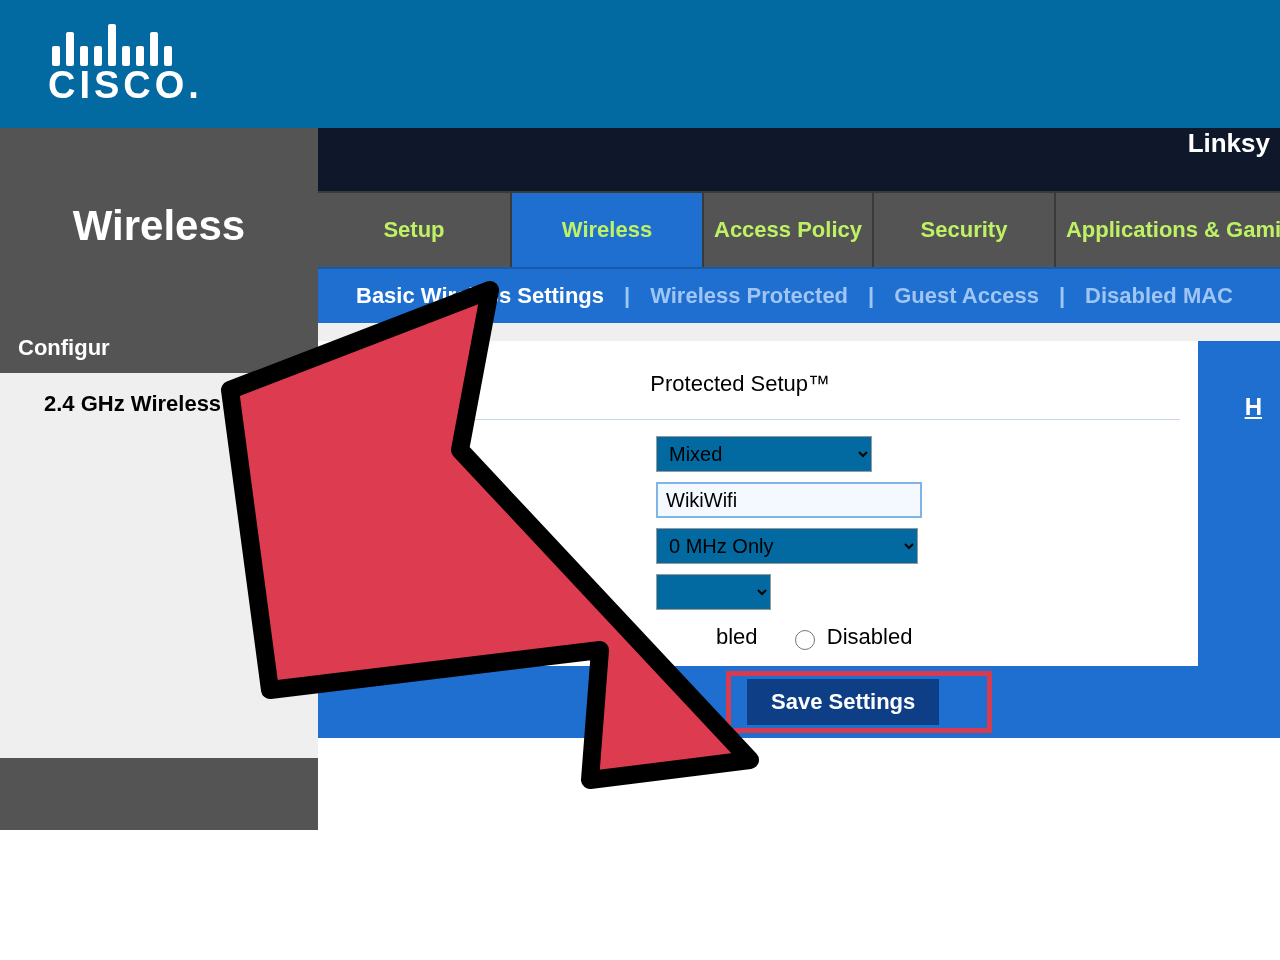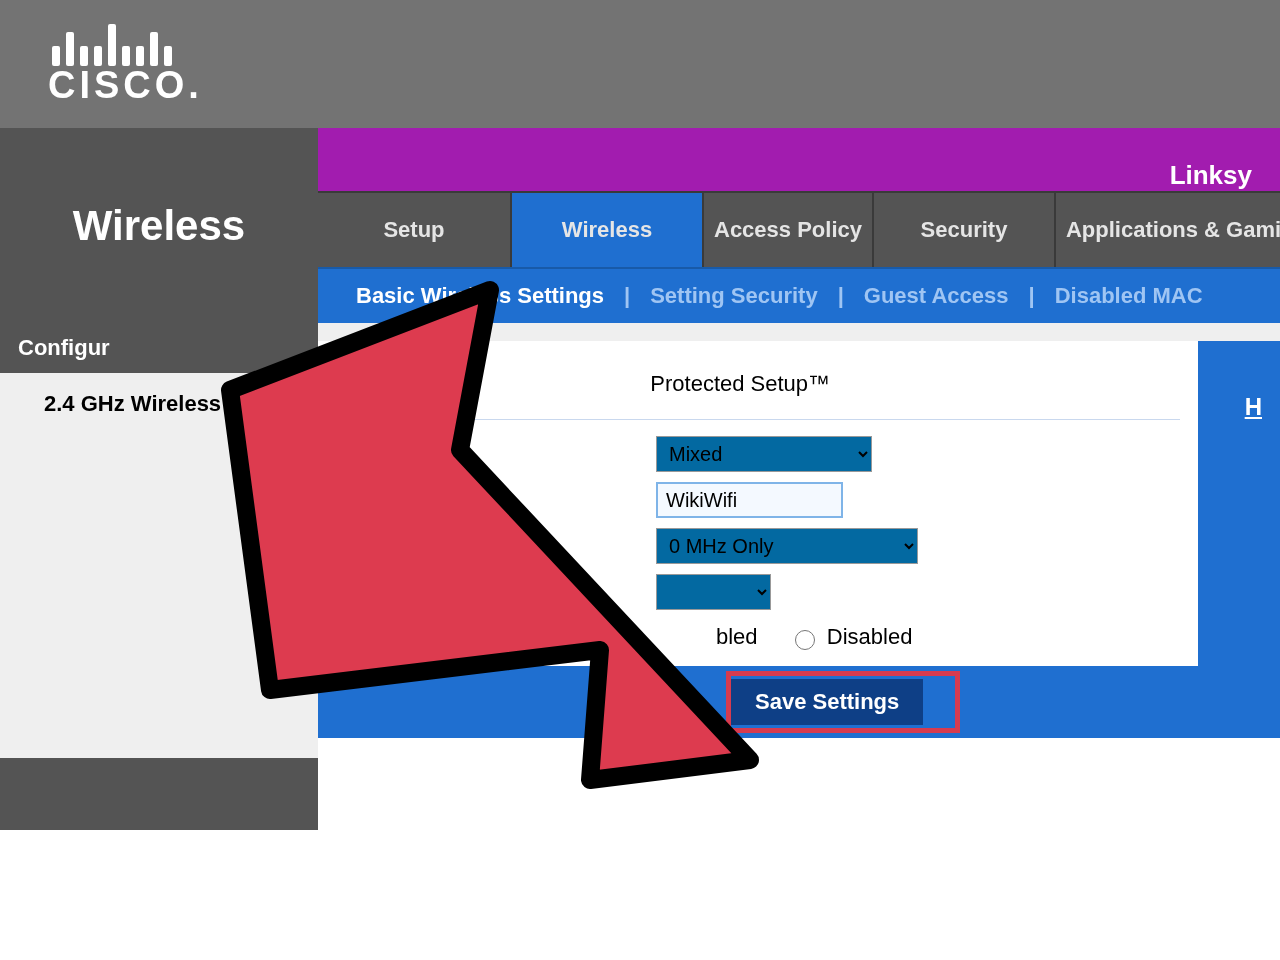--- a/index.html
+++ b/index.html
@@ -1,19 +1,19 @@
 <!DOCTYPE html>
 <html><head>
 <meta charset="utf-8">
 <style>
 html,body{margin:0;padding:0;font-family:Arial,Helvetica,sans-serif;background:#fff;color:#000}
 body{width:1280px;height:960px;overflow:hidden;position:relative}
 
 
-.top-banner{background:#737373;height:128px;position:relative}
+.top-banner{background:#0369a1;height:128px;position:relative}
 .cisco-logo{position:absolute;left:48px;top:8px;color:#fff}
 .cisco-bars{height:58px;display:flex;align-items:flex-end;gap:6px;margin-left:4px}
 .cisco-bars span{display:inline-block;width:8px;background:#fff;border-radius:2px}
 .cisco-bars span:nth-child(1){height:20px}
 .cisco-bars span:nth-child(2){height:34px}
 .cisco-bars span:nth-child(3){height:20px}
 .cisco-bars span:nth-child(4){height:20px}
 .cisco-bars span:nth-child(5){height:42px}
 .cisco-bars span:nth-child(6){height:20px}
 .cisco-bars span:nth-child(7){height:20px}
@@ -28,52 +28,52 @@
 .left-col{width:318px;flex:0 0 318px}
 .page-title-box{background:#545454;color:#fff;height:195px;display:flex;align-items:center;justify-content:center}
 .page-title-box h1{margin:0;font-size:42px;font-weight:bold}
 .left-below{background:#efefef;padding:0;margin:0;height:435px}
 .config-view{background:#545454;color:#fff;font-size:22px;font-weight:bold;padding:12px 18px;margin-top:0}
 .section-label{font-size:22px;font-weight:bold;padding:18px 0 0 44px}
 .left-footer{background:#545454;height:72px}
 
 
 .right-col{flex:1;min-width:0}
-.model-bar{background:#a21caf;color:#fff;height:63px;display:flex;align-items:flex-end;justify-content:flex-end;padding-right:28px;font-size:26px;font-weight:bold}
+.model-bar{background:#0f172a;color:#fff;height:63px;display:flex;align-items:flex-start;justify-content:flex-end;padding-right:10px;font-size:26px;font-weight:bold}
 .main-tabs{display:flex;background:#545454;height:74px;border-top:2px solid #3a3a3a}
-.main-tabs .tab{flex:0 0 auto;color:#e5e5e5;font-size:22px;font-weight:bold;display:flex;align-items:center;justify-content:center;text-align:center;min-width:155px;border-right:2px solid #3a3a3a;padding:0 10px;line-height:1.1;cursor:pointer}
+.main-tabs .tab{flex:0 0 auto;color:#bef264;font-size:22px;font-weight:bold;display:flex;align-items:center;justify-content:center;text-align:center;min-width:155px;border-right:2px solid #3a3a3a;padding:0 10px;line-height:1.1;cursor:pointer}
 .main-tabs .tab.active{background:#1f6fd0}
 .main-tabs .tab:last-child{border-right:none}
 .sub-tabs{background:#1f6fd0;color:#fff;height:54px;display:flex;align-items:center;font-size:22px;font-weight:bold;padding-left:30px;border-top:2px solid #185aa8}
 .sub-tabs .sub{margin:0 8px;cursor:pointer}
 .sub-tabs .sep{margin:0 12px;color:#9fc5f3}
 .sub-tabs .dim{color:#9fc5f3}
 
 
 .content-row{display:flex}
 .content-box{background:#fff;padding:30px 28px 16px 28px;width:880px;box-sizing:border-box}
 .radio-row{font-size:22px;margin-bottom:22px}
 .radio-row label{margin-right:48px}
 .form-row{margin:10px 0}
 select,input[type=text]{font-size:20px;height:36px;border:1px solid #999;padding:0 8px;box-sizing:border-box}
 select{background:#0369a1}
 #sel-mode{width:216px;margin-left:310px}
-#inp-ssid{width:187px;margin-left:310px;border:2px solid #7fb4e8;background:#f4f9ff}
+#inp-ssid{width:266px;margin-left:310px;border:2px solid #7fb4e8;background:#f4f9ff}
 #sel-width{width:262px;margin-left:310px}
 #sel-chan{width:115px;margin-left:310px}
 .ssid-bc{font-size:22px;margin-left:310px;margin-top:14px}
 .ssid-bc label{margin-right:26px}
 .help-col{flex:1;background:#1f6fd0;color:#fff;text-align:right;padding:52px 18px 0 0;font-size:24px;font-weight:bold}
 .help-col a{color:#fff;text-decoration:underline;cursor:pointer}
 hr.thin{border:none;border-top:1px solid #c9d8ee;margin:16px -10px 16px -10px}
 
 
 .footer-bar{background:#1f6fd0;height:72px;display:flex;align-items:center;padding-left:408px}
 .btn{background:#0e3f86;color:#fff;font-size:22px;font-weight:bold;border:none;height:46px;padding:0 24px;margin-right:32px;cursor:pointer}
-.btn-highlight-box{border:5px solid #d63b4f;padding:3px 0;display:inline-flex;align-items:center;margin-right:28px}
+.btn-highlight-box{border:5px solid #d63b4f;padding:3px 16px;display:inline-flex;align-items:center;margin-right:28px}
 
 
 .arrow-svg{position:absolute;left:170px;top:270px;pointer-events:none}
 
 input[type=radio]{width:20px;height:20px;vertical-align:middle;margin-right:6px}
 </style>
 </head>
 <body>
 
 <div class="top-banner">
@@ -115,21 +115,21 @@
       <div class="tab active" style="min-width:170px">Wireless</div>
       <div class="tab" style="min-width:120px">Access Policy</div>
       <div class="tab" style="min-width:160px">Security</div>
       <div class="tab" style="min-width:170px">Applications &amp; Gaming</div>
 
     </div>
 
     <div class="sub-tabs">
       <span class="sub">Basic Wireless Settings</span>
       <span class="sep">|</span>
-      <span class="sub dim">Setting Security</span>
+      <span class="sub dim">Wireless Protected</span>
       <span class="sep">|</span>
       <span class="sub dim">Guest Access</span>
       <span class="sep">|</span>
       <span class="sub dim">Disabled MAC </span>
     </div>
 
     <div style="background:#efefef;height:18px"></div>
 
     <div class="content-row">
       <div class="content-box">

